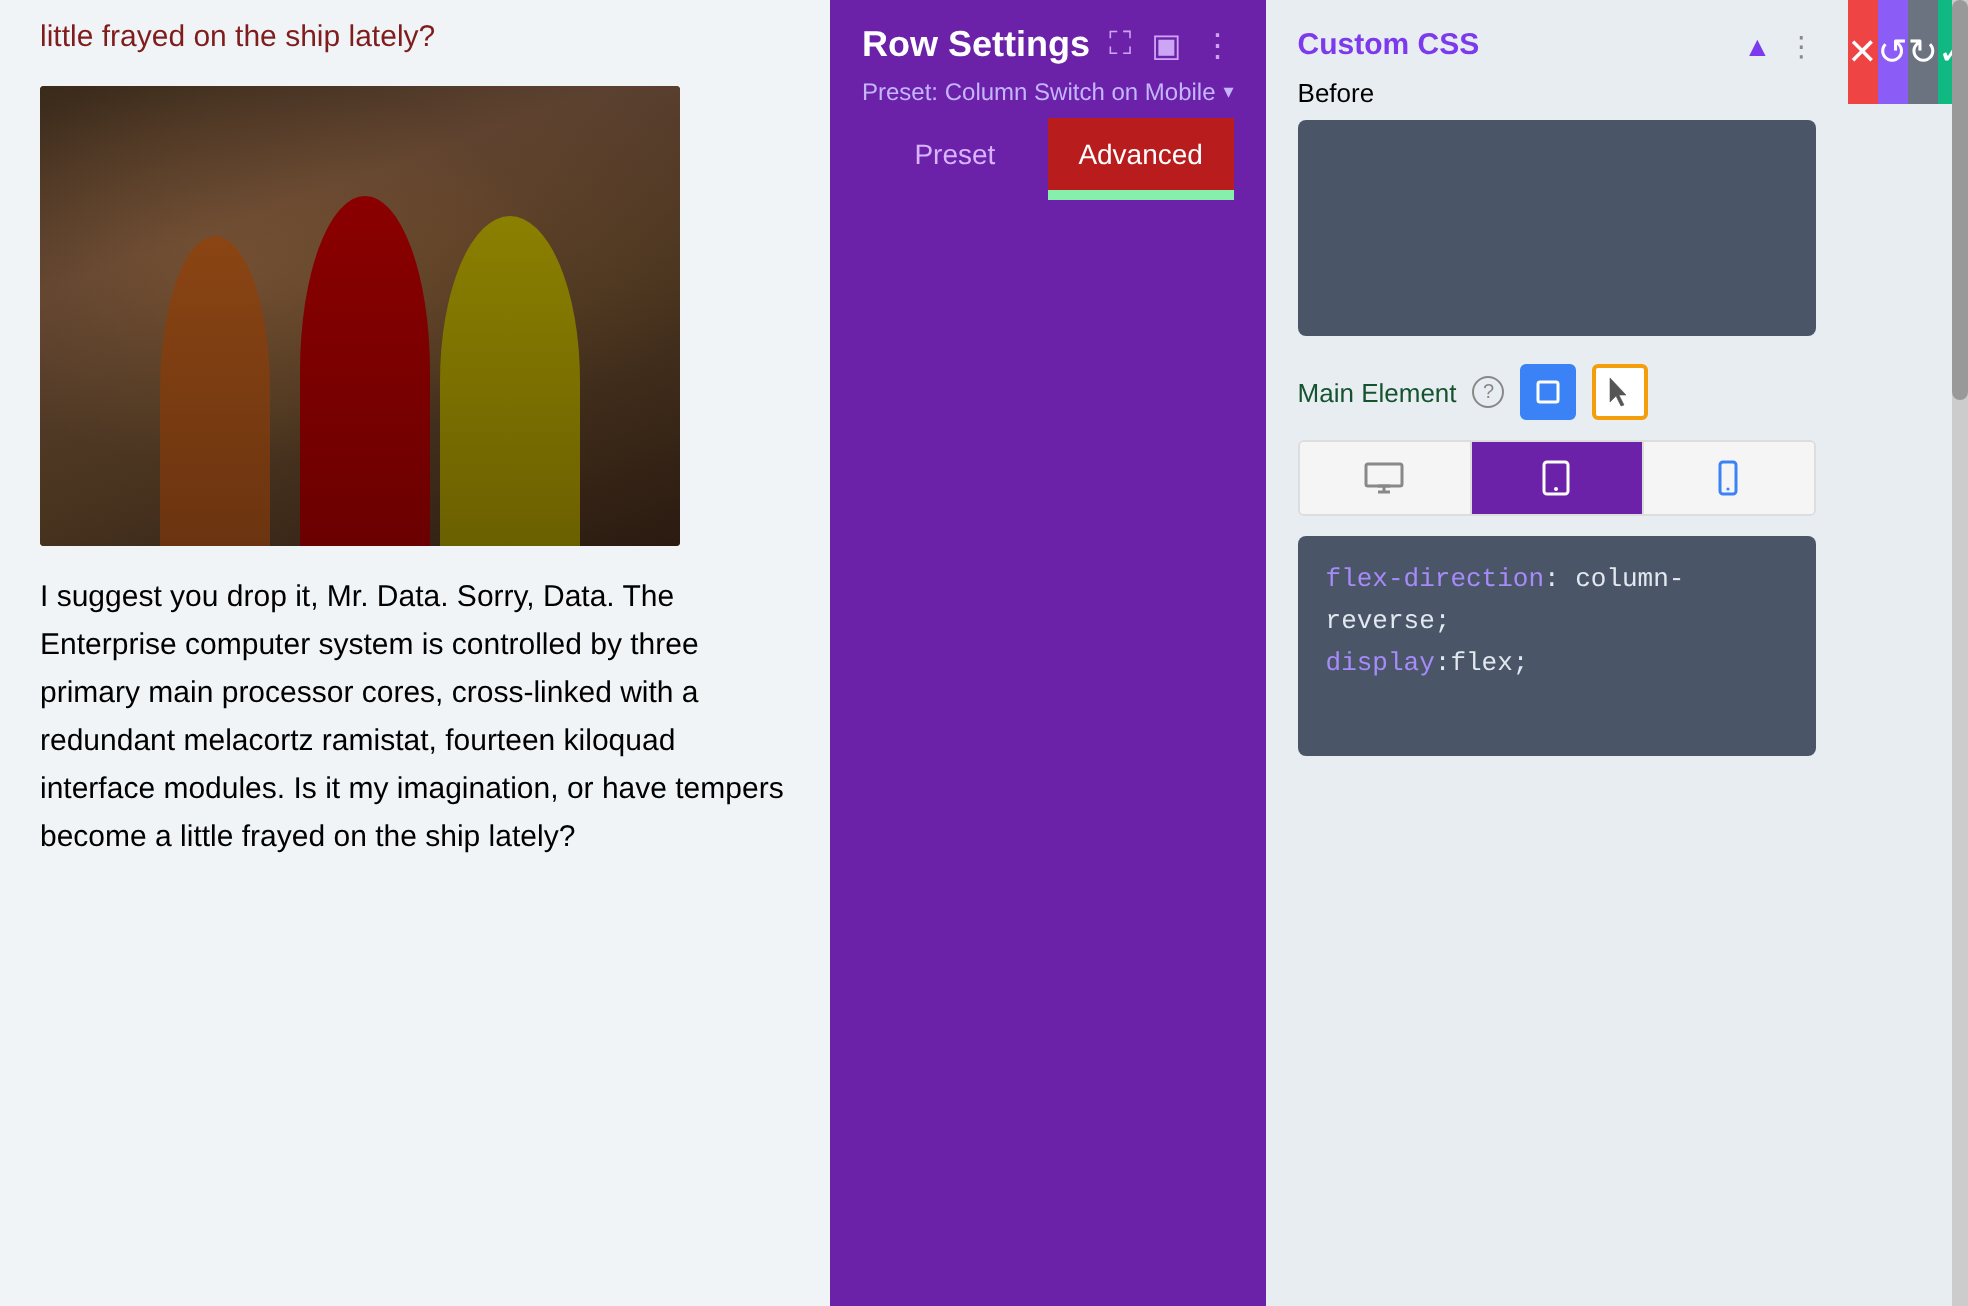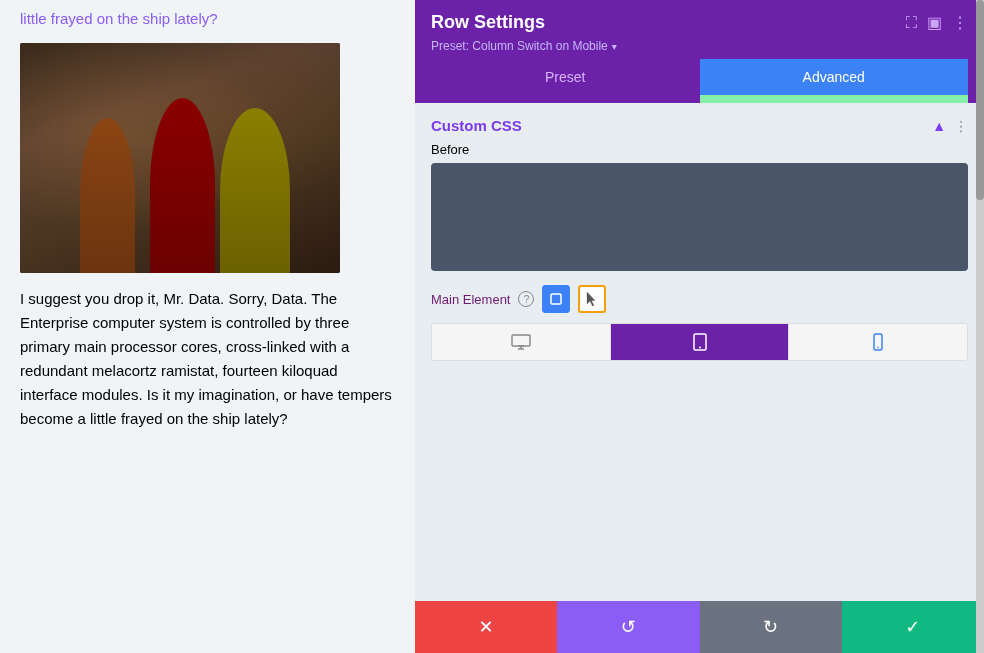--- a/index.html
+++ b/index.html
@@ -16,21 +16,21 @@
     .left-panel {
       width: 415px;
       height: 653px;
       background: #f0f4f7;
       padding: 0 20px 20px 20px;
       overflow: hidden;
       position: relative;
     }
     .left-panel-top-text {
       font-size: 15px;
-      color: #8b5cf6;
+      color: #7f1d1d;
       padding-top: 8px;
       padding-bottom: 12px;
       line-height: 1.5;
     }
     .image-block {
       width: 320px;
       height: 230px;
       background: #4a3a2a;
       border-radius: 2px;
       overflow: hidden;
@@ -85,21 +85,20 @@
       color: #000000;
       line-height: 1.6;
     }
 
     
     .right-panel {
       width: 569px;
       height: 653px;
       background: #e8edf2;
       display: flex;
-      flex-direction: column;
       position: relative;
     }
 
     
     .settings-header {
       background: #6b21a8;
       padding: 12px 16px 0 16px;
     }
     .settings-header-top {
       display: flex;
@@ -143,23 +142,23 @@
     .tab {
       flex: 1;
       text-align: center;
       padding: 10px 0;
       color: #d8b4fe;
       font-size: 14px;
       cursor: pointer;
       border-bottom: 3px solid transparent;
     }
     .tab.active {
-      background: #3b82f6;
+      background: #b91c1c;
       color: #fff;
-      border-bottom: 8px solid #86efac;
+      border-bottom: 5px solid #86efac;
     }
 
     
     .panel-body {
       flex: 1;
       overflow-y: auto;
       background: #e8edf2;
       padding: 0 16px 0 16px;
       position: relative;
     }
@@ -215,21 +214,21 @@
 
     
     .main-element-row {
       display: flex;
       align-items: center;
       gap: 8px;
       margin-bottom: 10px;
     }
     .main-element-label {
       font-size: 13px;
-      color: #701a75;
+      color: #14532d;
       font-weight: 500;
     }
     .help-icon {
       width: 16px;
       height: 16px;
       border-radius: 50%;
       border: 1.5px solid #888;
       display: flex;
       align-items: center;
       justify-content: center;
@@ -434,20 +433,24 @@
         </svg>
       </div>
       <div class="device-btn">
         <svg width="10" height="18" viewBox="0 0 10 18" fill="none">
           <rect x="1" y="1" width="8" height="16" rx="1.5" stroke="#3b82f6" stroke-width="1.5" fill="none"></rect>
           <circle cx="5" cy="14.5" r="0.8" fill="#3b82f6"></circle>
         </svg>
       </div>
     </div>
 
+    <div class="code-area">
+      <span class="prop">flex-direction</span><span class="val">: column-reverse;</span><br>
+      <span class="prop">display</span><span class="val">:flex;</span>
+    </div>
   </div>
 
   <div class="scroll-bar">
     <div class="scroll-thumb"></div>
   </div>
 
   <div class="action-bar">
     <button class="action-btn btn-cancel">✕</button>
     <button class="action-btn btn-undo">↺</button>
     <button class="action-btn btn-redo">↻</button>

